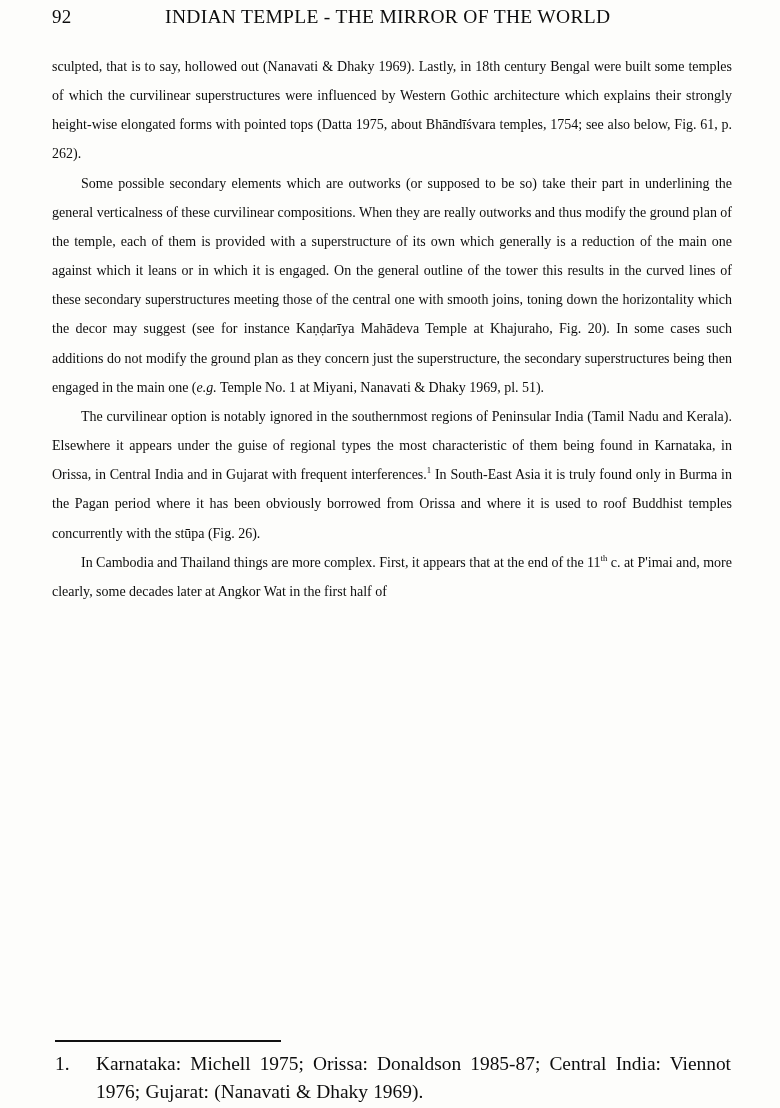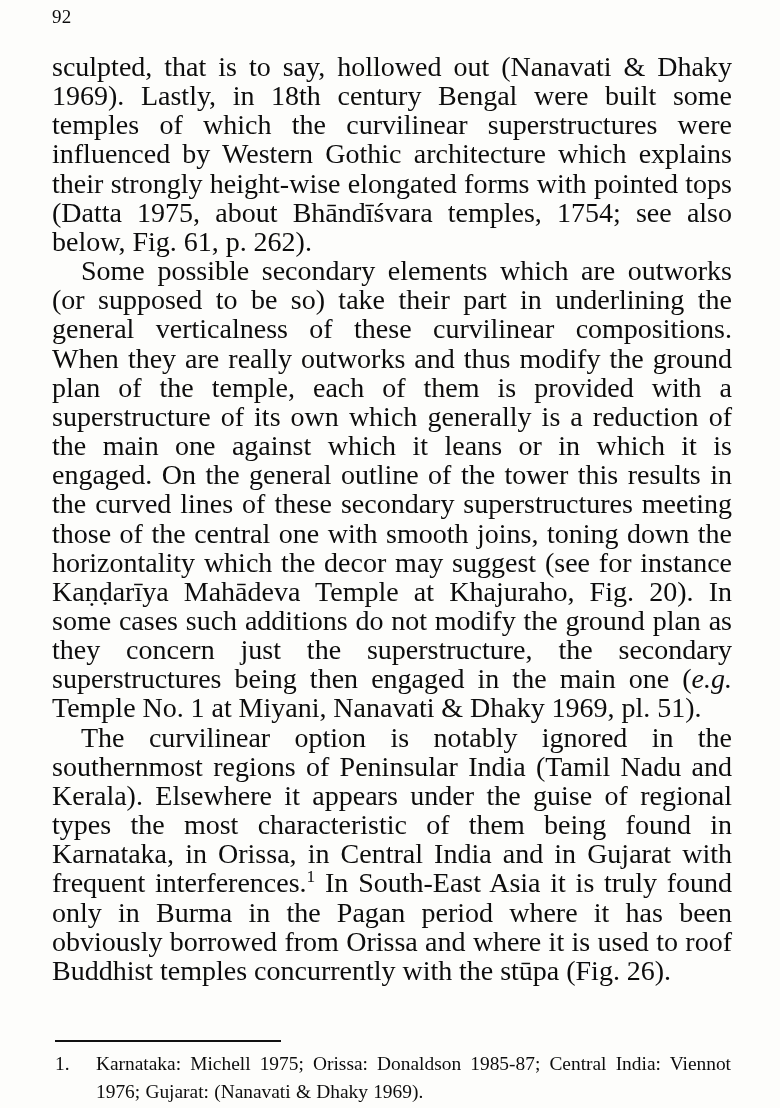--- a/index.html
+++ b/index.html
@@ -52,21 +52,21 @@
   
   .textblock {
     position: absolute;
     left: 52px;
     top: 52px;
     width: 680px;
   }
 
   p.para {
     margin: 0;
-    font-size: 28px;
+    font-size: 14px;
     line-height: 29.15px;
     text-align: justify;
     text-justify: inter-word;
     -webkit-hyphens: none;
     hyphens: none;
     word-spacing: -0.1px;
   }
   p.para.indent {
     text-indent: 29px;
   }
@@ -115,30 +115,32 @@
     display: block;
   }
 </style>
 </head>
 <body>
 
 <div class="page">
 
   <div class="running-head">
     <span class="folio">92</span>
+    <span class="head-title">INDIAN TEMPLE - THE MIRROR OF THE WORLD</span>
   </div>
 
   <div class="textblock">
 
     <p class="para"><span>sculpted, that is to say, hollowed out (Nanavati &amp; Dhaky 1969). Lastly, in 18th century Bengal were built some temples of which the curvilinear superstructures were influenced by Western Gothic architecture which explains their strongly height-wise elongated forms with pointed tops (Datta 1975, about Bhāndīśvara temples, 1754; see also below, Fig. 61, p. 262).</span></p>
 
     <p class="para indent"><span>Some possible secondary elements which are outworks (or supposed to be so) take their part in underlining the general verticalness of these curvilinear compositions. When they are really outworks and thus modify the ground plan of the temple, each of them is provided with a superstructure of its own which generally is a reduction of the main one against which it leans or in which it is engaged. On the general outline of the tower this results in the curved lines of these secondary superstructures meeting those of the central one with smooth joins, toning down the horizontality which the decor may suggest (see for instance Kaṇḍarīya Mahādeva Temple at Khajuraho, Fig. 20). In some cases such additions do not modify the ground plan as they concern just the superstructure, the secondary superstructures being then engaged in the main one (</span><em class="ital">e.g.</em><span> Temple No. 1 at Miyani, Nanavati &amp; Dhaky 1969, pl. 51).</span></p>
 
     <p class="para indent"><span>The curvilinear option is notably ignored in the southernmost regions of Peninsular India (Tamil Nadu and Kerala). Elsewhere it appears under the guise of regional types the most characteristic of them being found in Karnataka, in Orissa, in Central India and in Gujarat with frequent interferences.</span><sup>1</sup><span> In South-East Asia it is truly found only in Burma in the Pagan period where it has been obviously borrowed from Orissa and where it is used to roof Buddhist temples concurrently with the stūpa (Fig. 26).</span></p>
 
+    <p class="para indent"><span>In Cambodia and Thailand things are more complex. First, it appears that at the end of the 11</span><sup>th</sup><span> c. at P'imai and, more clearly, some decades later at Angkor Wat in the first half of</span></p>
 
   </div>
 
   <div class="footnote-rule"></div>
 
   <div class="footnotes">
     <div class="footnote">
       <span class="fn-marker">1.</span>
       <span class="fn-text">Karnataka: Michell 1975; Orissa: Donaldson 1985-87; Central India: Viennot 1976; Gujarat: (Nanavati &amp; Dhaky 1969).</span>
     </div>

